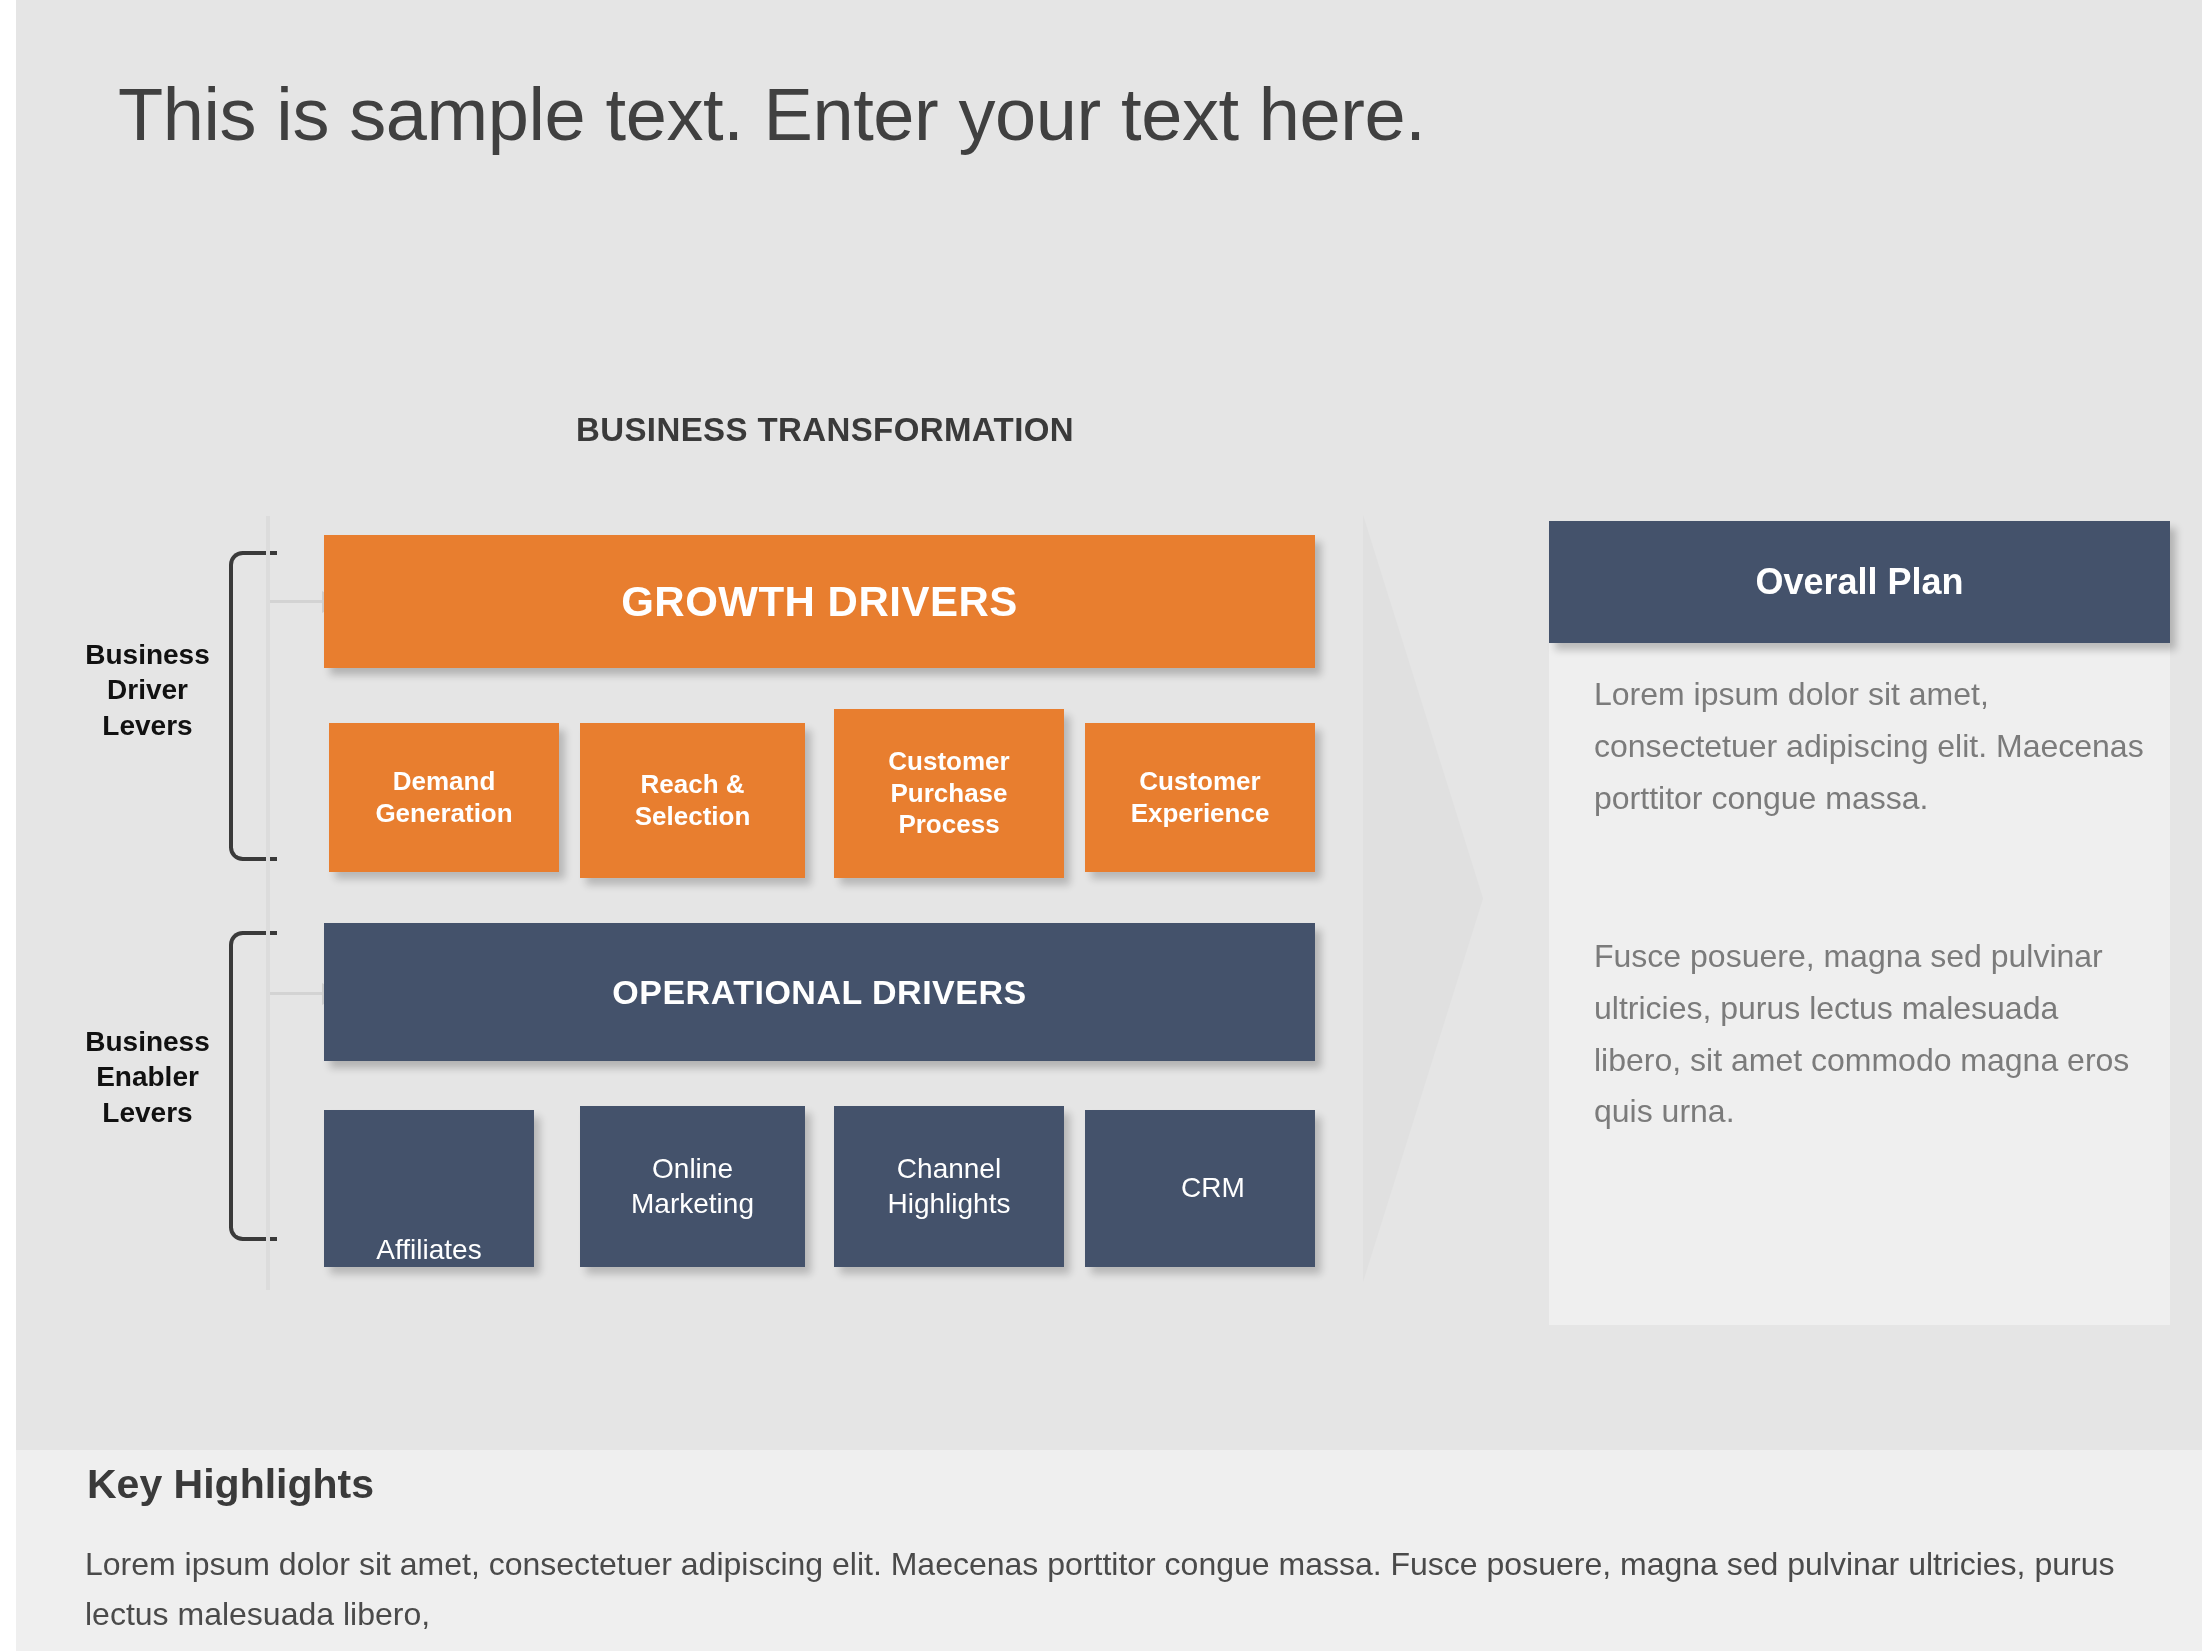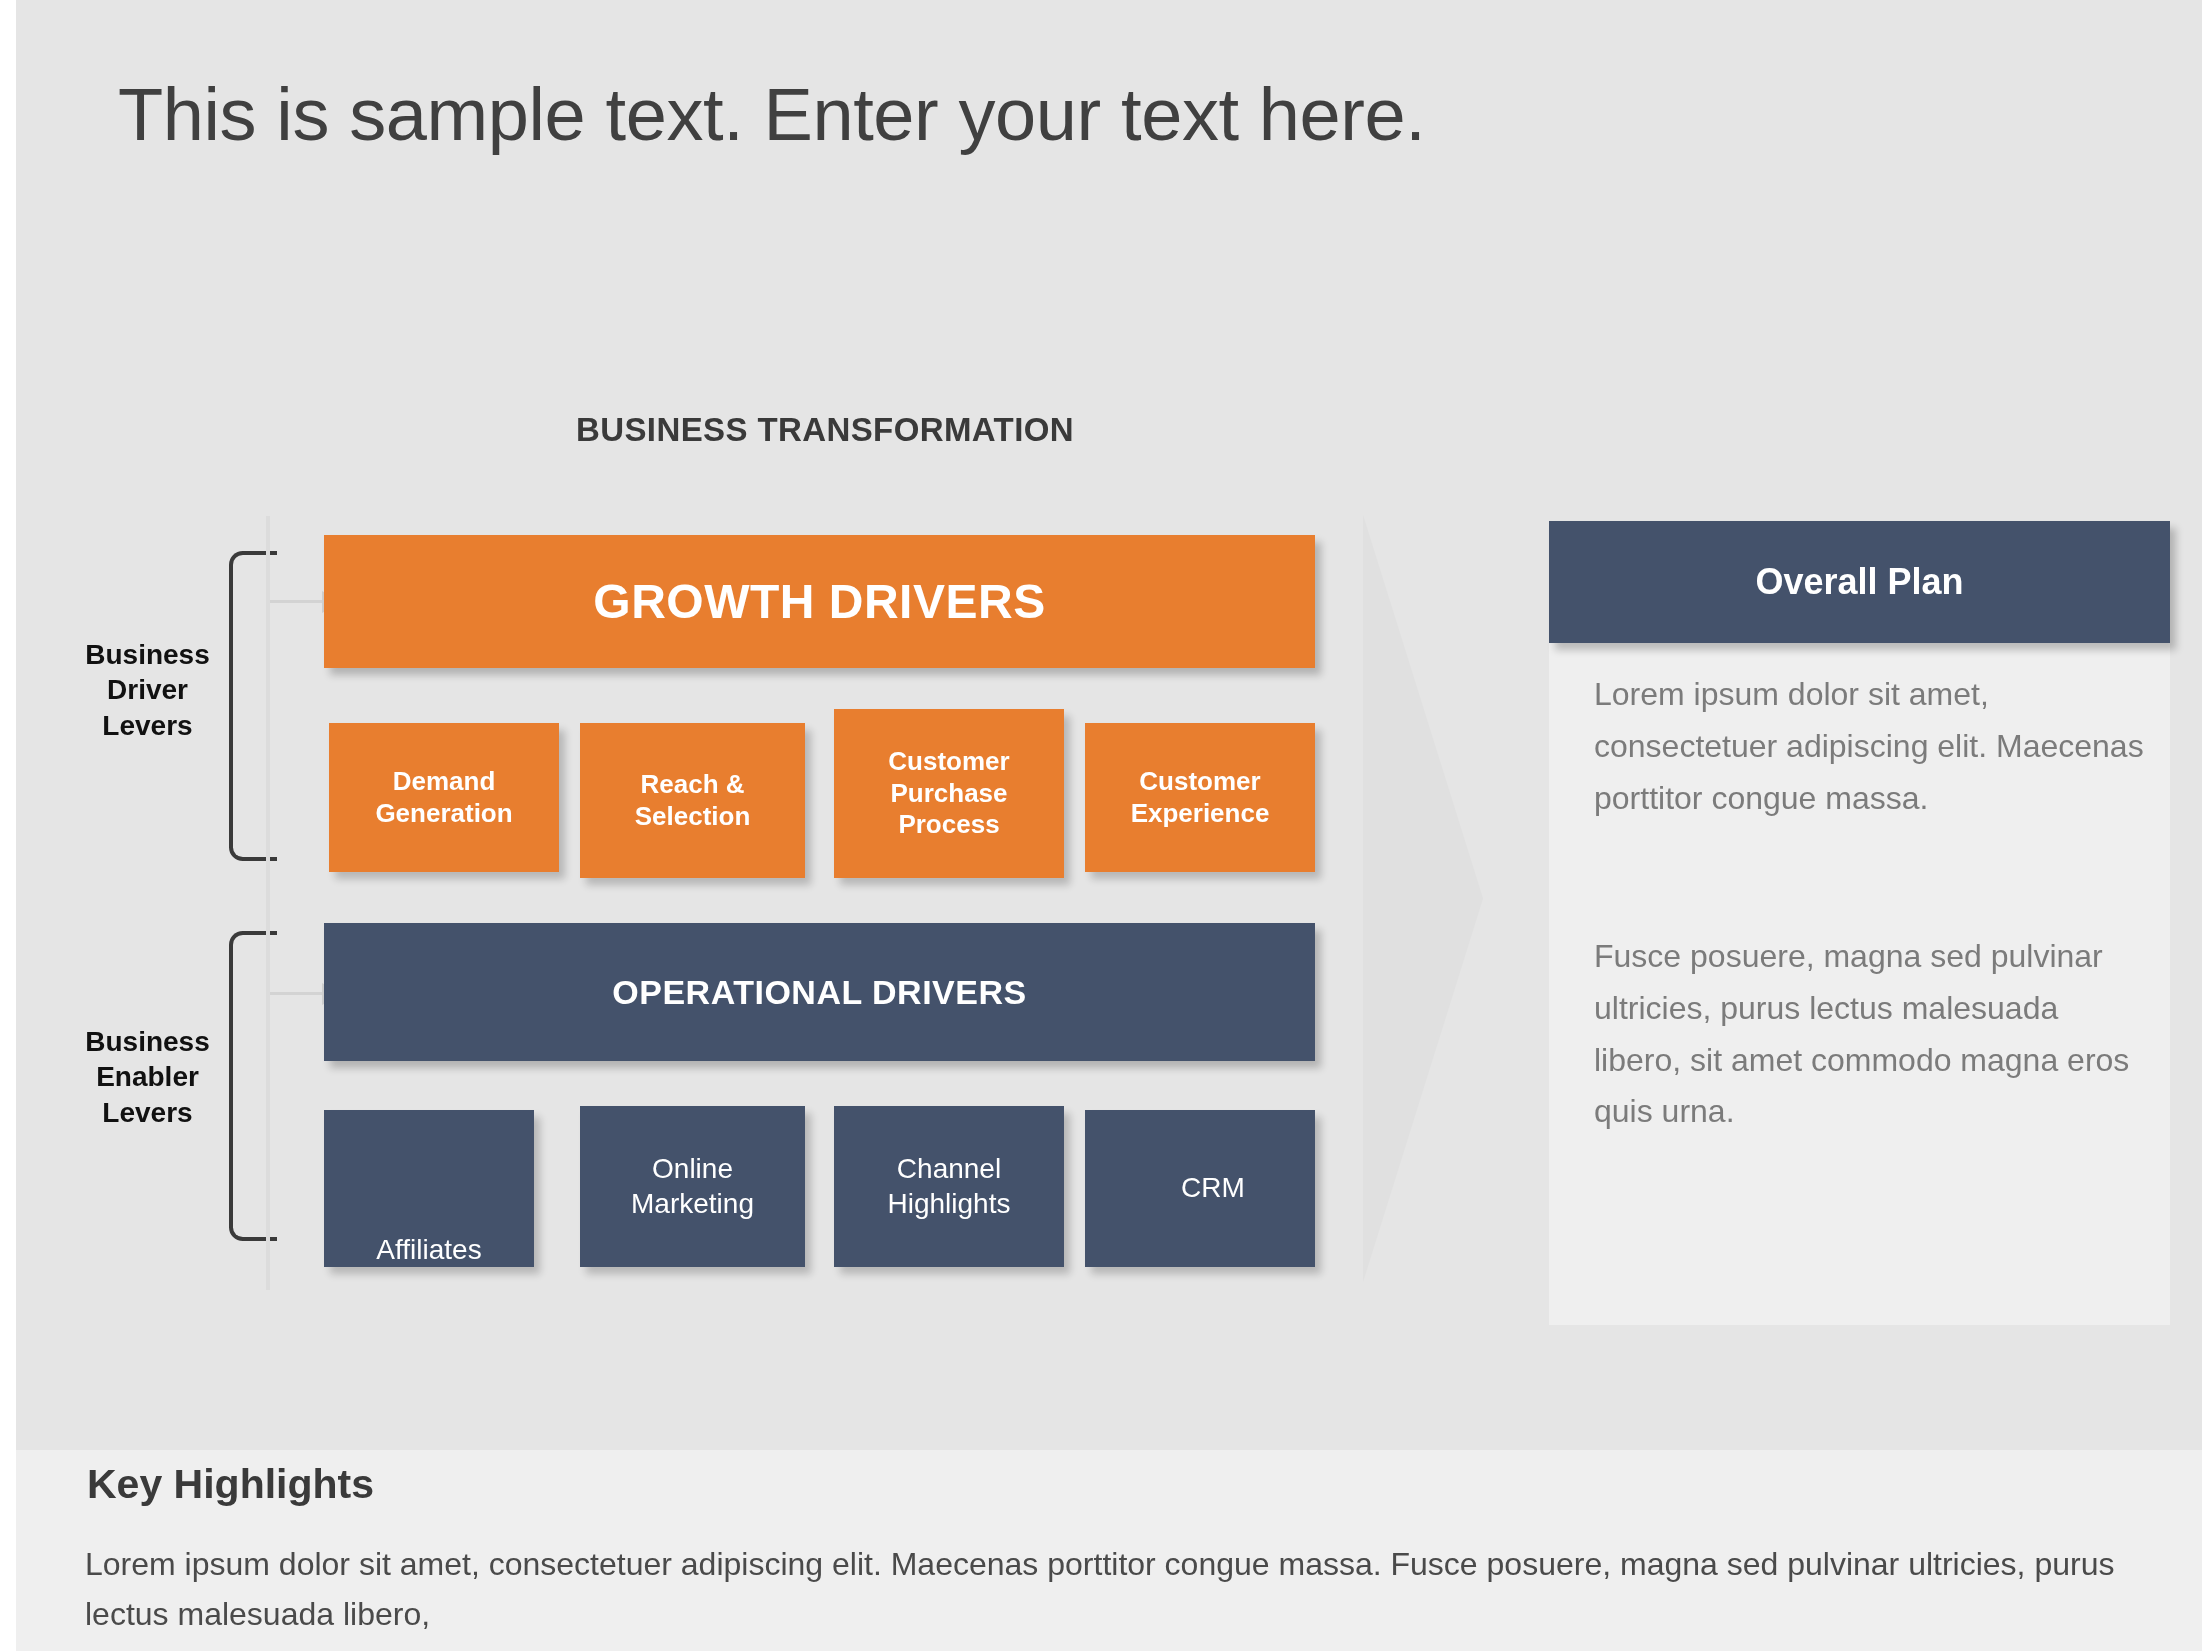--- a/index.html
+++ b/index.html
@@ -99,21 +99,21 @@
     align-items: center;
     justify-content: center;
     color: #ffffff;
     font-weight: 700;
     letter-spacing: 0.5px;
     box-shadow: 6px 6.9px 7.7px rgba(0,0,0,0.22);
   }
   #banner-growth {
     top: 535px; height: 133px;
     background: #E87E2F;
-    font-size: 48px;
+    font-size: 42px;
   }
   #banner-ops {
     top: 923px; height: 138px;
     background: #44526B;
     font-size: 34px;
   }
 
   
   .subbox {
     position: absolute;

